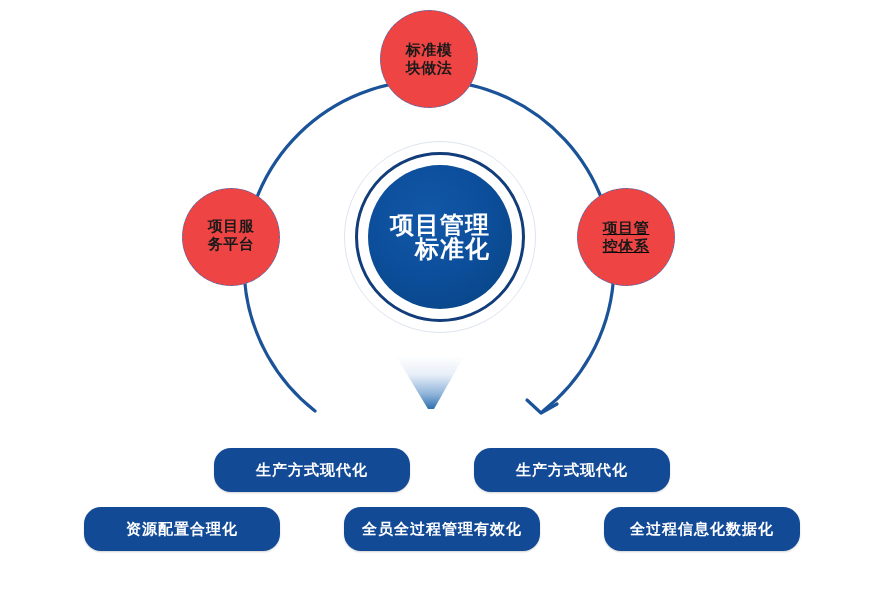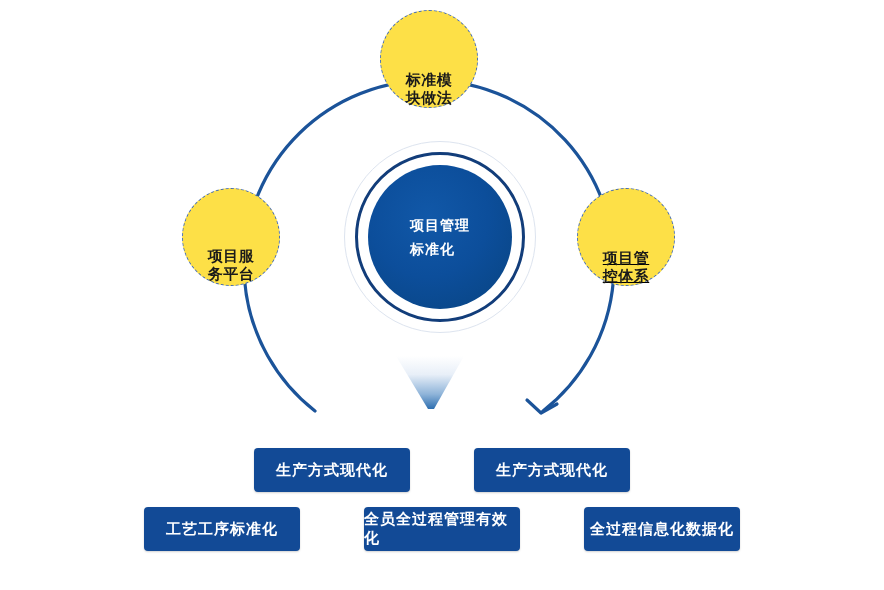--- a/index.html
+++ b/index.html
@@ -37,23 +37,23 @@
     white-space: pre;
   }
 
   
   .satellite {
     position: absolute;
     width: 98px;
     height: 98px;
     border-radius: 50%;
     border: 1.4px dashed #4a6fae;
-    background: #fde047;
+    background: #ef4444;
     display: flex;
-    align-items: flex-end;
+    align-items: center;
     justify-content: center;
     box-sizing: border-box;
   }
   #sat-top  { left: 380px; top: 10px; }
   #sat-left { left: 182px; top: 188px; font-family: Liberation Mono, monospace; }
   #sat-right{ left: 577px; top: 188px; text-decoration: underline; }
 
   
   #hub {
     position: absolute;
@@ -82,44 +82,44 @@
     border-radius: 50%;
     background: radial-gradient(circle at 42% 36%, #1158a8 0%, #0c4e9b 48%, #08437f 100%);
     display: flex;
     align-items: center;
     justify-content: center;
     box-shadow: 0 0 0 3px #ffffff;
   }
   #hub-core-label {
     color: #ffffff;
     font-weight: bold;
-    font-size: 14px;
+    font-size: 24px;
     line-height: 24px;
-    text-align: left;
+    text-align: right;
     white-space: pre;
     letter-spacing: 1px;
   }
 
   
   #outcomes {
     position: absolute;
     left: 0;
     top: 448px;
     width: 884px;
   }
   .outcome-row {
     display: flex;
     justify-content: center;
     gap: 64px;
     margin-bottom: 15px;
   }
   .outcome-btn {
-    width: 156px;
+    width: 196px;
     height: 44px;
-    border-radius: 4px;
+    border-radius: 17px;
     background: #124a96;
     color: #ffffff;
     font-weight: bold;
     font-size: 15px;
     letter-spacing: 1px;
     display: flex;
     align-items: center;
     justify-content: center;
     box-sizing: border-box;
     box-shadow: 0 1px 2px rgba(0,0,0,0.18);
@@ -173,20 +173,20 @@
   </div>
 
   <div id="outcomes">
 
     <div class="outcome-row">
       <div class="outcome-btn">生产方式现代化</div>
       <div class="outcome-btn">生产方式现代化</div>
     </div>
 
     <div class="outcome-row">
-      <div class="outcome-btn">工艺工序标准化</div>
+      <div class="outcome-btn">资源配置合理化</div>
       <div class="outcome-btn">全员全过程管理有效化</div>
       <div class="outcome-btn">全过程信息化数据化</div>
     </div>
 
   </div>
 
 </div>
 
 </body></html>

